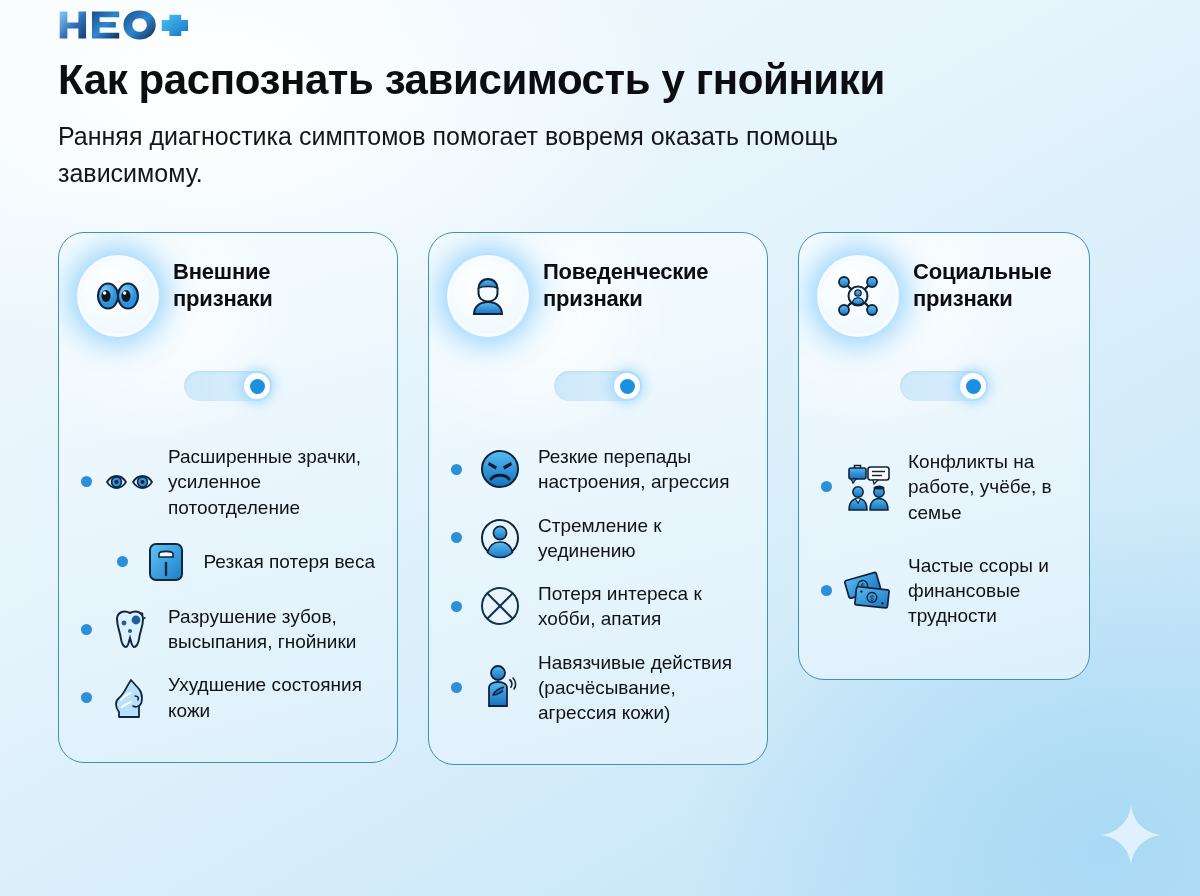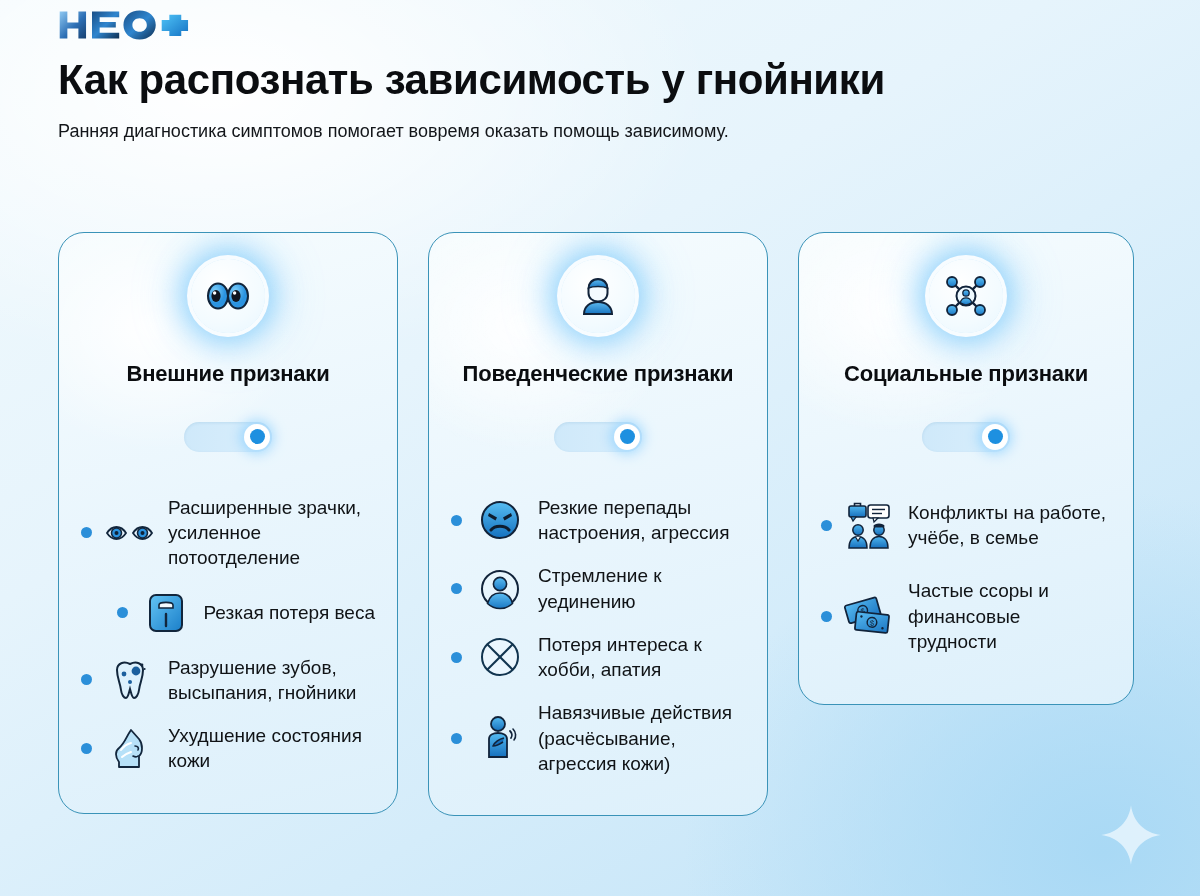--- a/index.html
+++ b/index.html
@@ -40,21 +40,21 @@
     font-size: 42px;
     font-weight: bold;
     color: #0b0d10;
     letter-spacing: -0.4px;
     margin-top: 14px;
     white-space: nowrap;
   }
 
   .page-subtitle {
     margin-top: 14px;
-    font-size: 18px;
+    font-size: 25px;
     line-height: 1.48;
     color: #13161a;
     max-width: 900px;
     font-weight: 400;
   }
 
   
   .cards {
     position: absolute;
     left: 58px;
@@ -69,29 +69,28 @@
     width: 340px;
     border: 1.6px solid #3a93b8;
     border-radius: 26px;
     background:
       radial-gradient(ellipse 240px 200px at 28% 16%, #ffffff 0%, rgba(255,255,255,0) 62%),
       linear-gradient(165deg, #f6fcfe 0%, #eaf6fd 45%, #ddf0fb 100%);
     padding: 26px 22px 30px 22px;
     position: relative;
     overflow: hidden;
   }
-  .card.c3 { width: 336px; }
+  .card.c3 { width: 292px; }
 
   
   .card-head {
     display: flex;
-    align-items: center;
-    gap: 28px;
+    align-items: flex-start;
+    gap: 18px;
     min-height: 78px;
-    flex-direction: column;
   }
 
   .head-icon {
     width: 74px;
     height: 74px;
     flex: 0 0 74px;
     border-radius: 50%;
     background: radial-gradient(circle at 40% 32%, #ffffff 0%, #f3fbff 62%, #e7f6ff 100%);
     box-shadow:
       0 0 0 4px rgba(255,255,255,.9),

